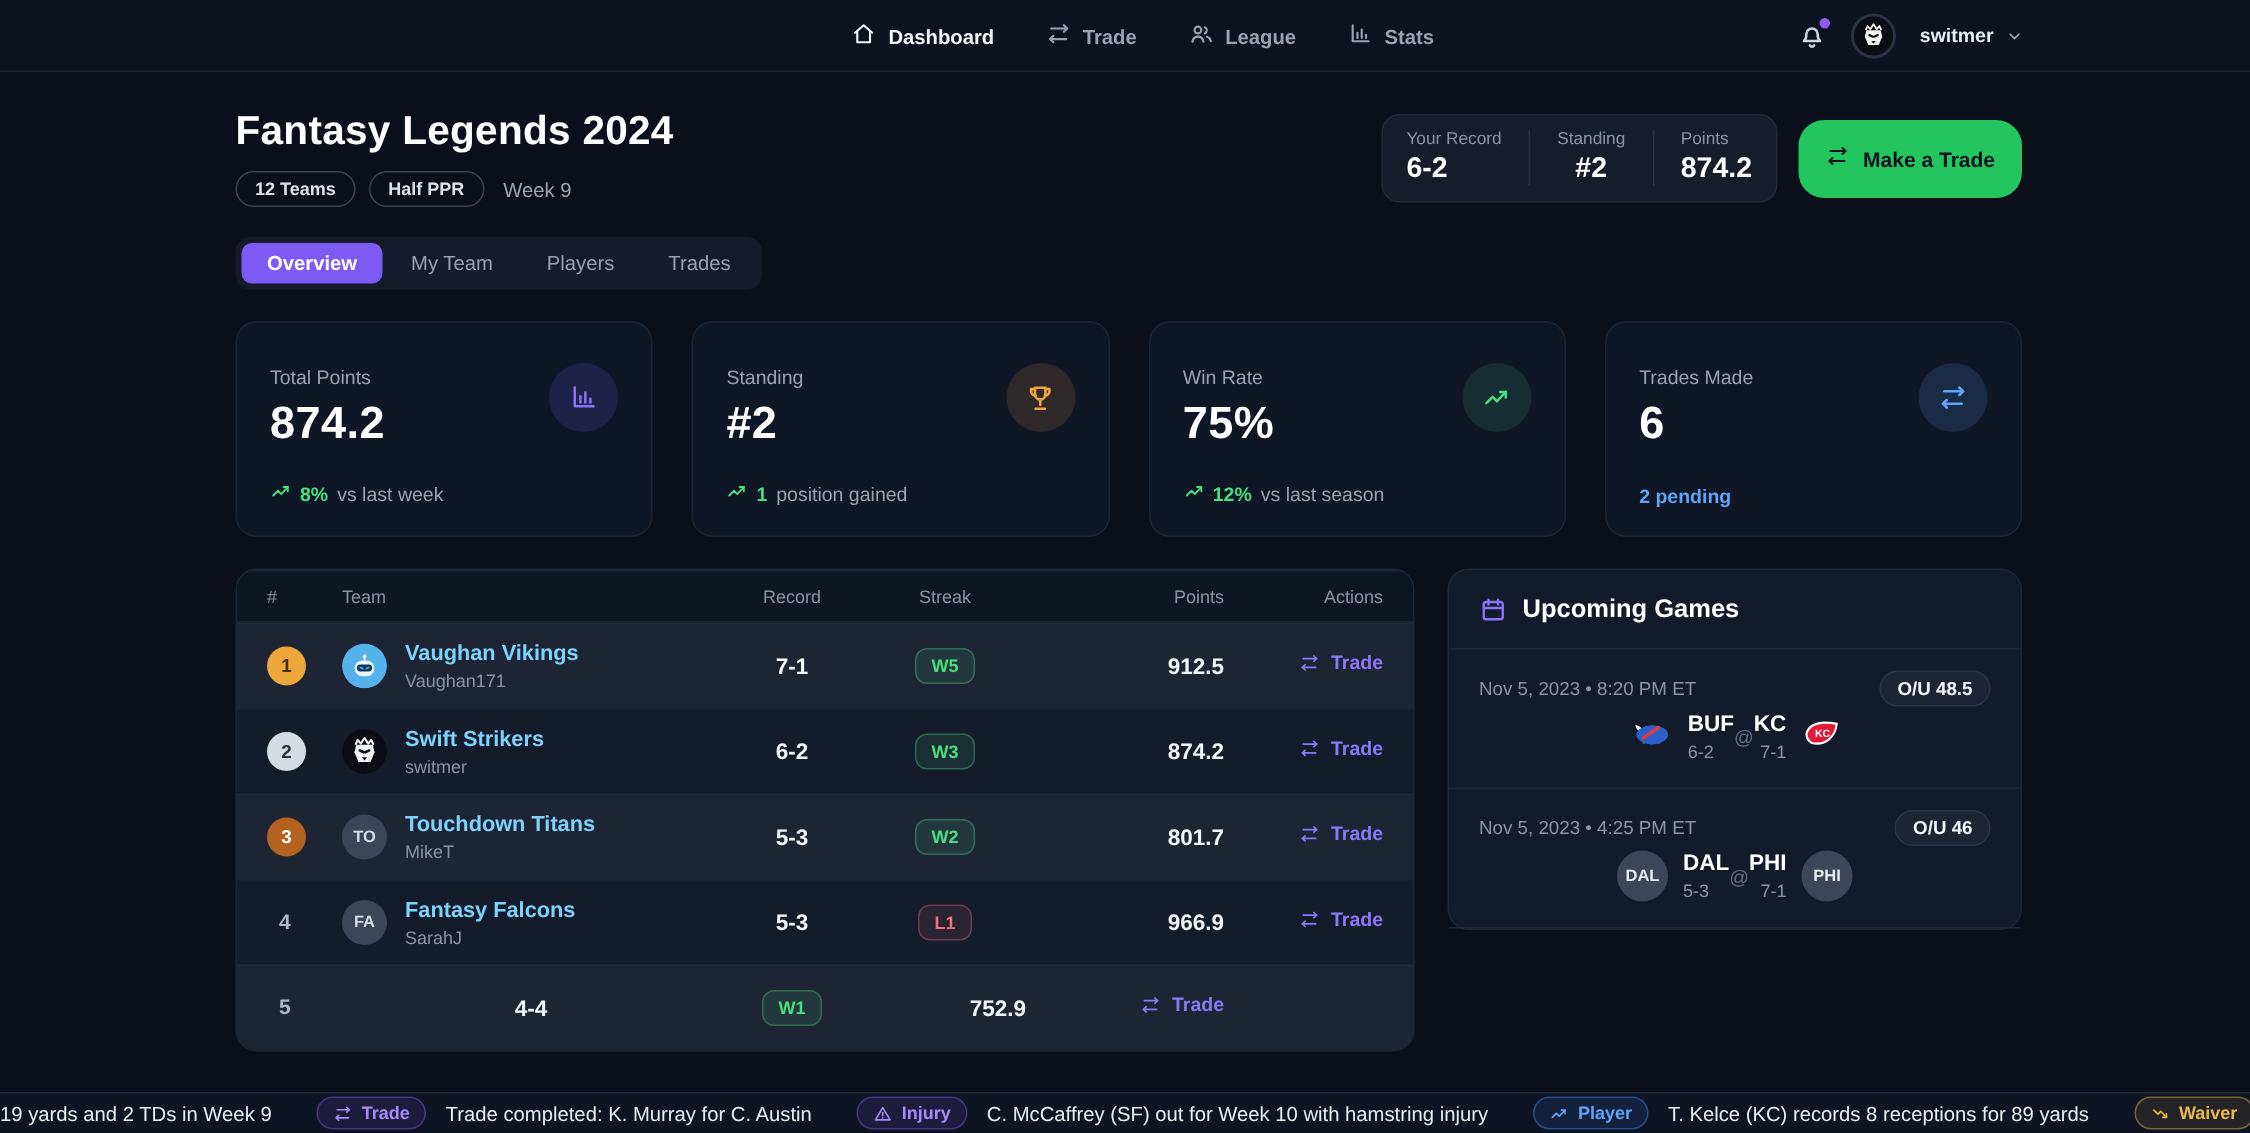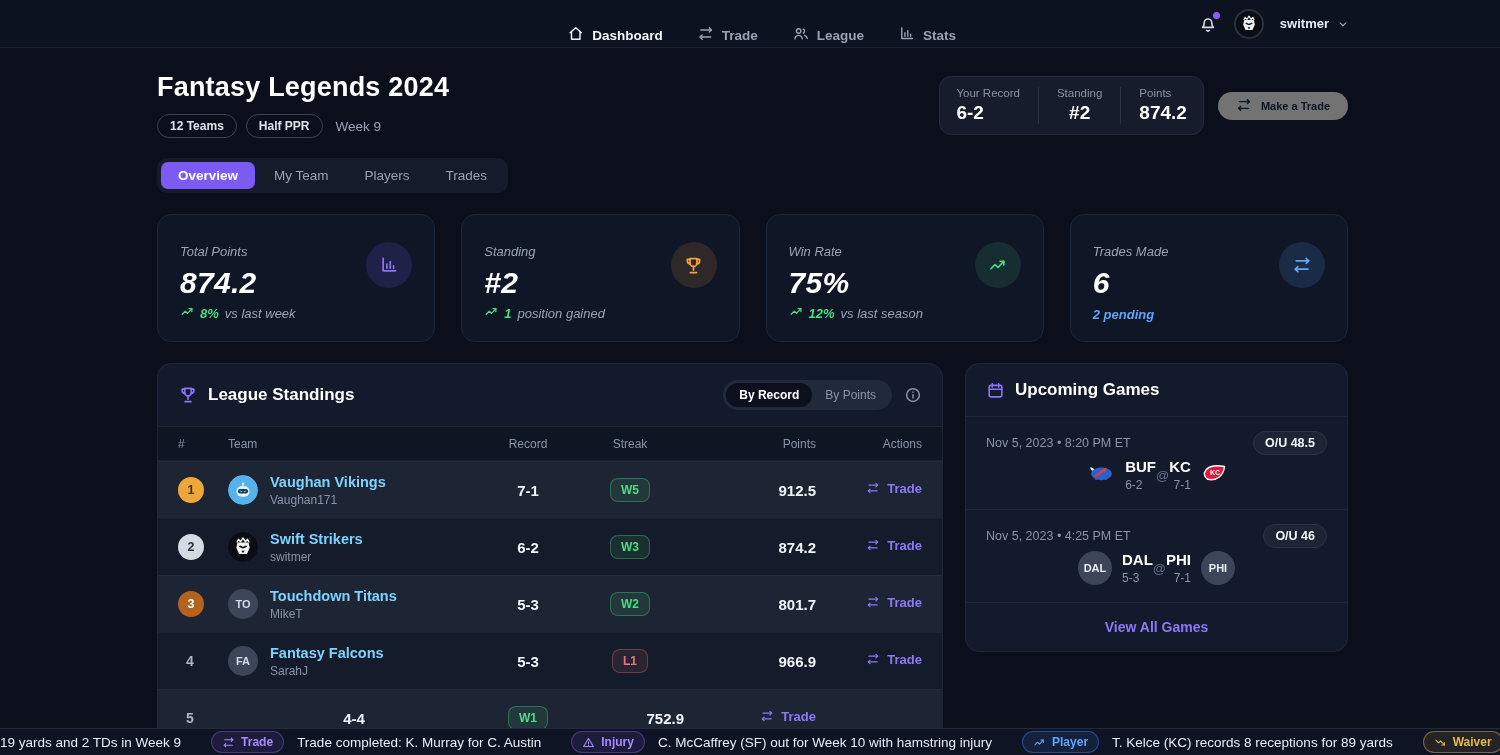--- a/index.html
+++ b/index.html
@@ -17,21 +17,21 @@
     height:48px; background:#0c1220; border-bottom:1px solid #1a2232;
     display:flex; align-items:center; padding:0 150px 0 157px; position:relative;
   }
   .brand { display:flex; align-items:center; gap:11px; }
   .brand-logo {
     width:32px; height:32px; border-radius:10px;
     background:linear-gradient(135deg,#9168f7,#6d45ec);
     display:flex; align-items:center; justify-content:center; color:#fff;
   }
   .brand-title { font-size:17px; font-weight:800; color:#fff; letter-spacing:.2px; }
-  .nav-center { position:absolute; left:50%; top:11px; height:48px; transform:translateX(-47%);
+  .nav-center { position:absolute; left:50%; top:0; height:48px; transform:translateX(-47%);
     display:flex; align-items:center; gap:34px; }
   .nav-item { display:flex; align-items:center; gap:8px; font-size:13.5px; font-weight:600;
     color:#99a2b5; cursor:pointer; }
   .nav-item.active { color:#f2f5fa; }
   .nav-right { margin-left:auto; display:flex; align-items:center; gap:16px; }
   .bell-wrap { position:relative; color:#cfd6e4; display:flex; cursor:pointer; }
   .bell-dot { position:absolute; top:-2px; right:-2px; width:7px; height:7px; border-radius:50%;
     background:#8b5cf6; }
   .avatar-sm { width:30px; height:30px; border-radius:50%; overflow:hidden; border:2px solid #2a3142; cursor:pointer; }
   .user-wrap { display:flex; align-items:center; gap:7px; cursor:pointer; }
@@ -48,33 +48,33 @@
   .week-label { font-size:13.5px; color:#9aa3b5; margin-left:4px; }
   .header-right { display:flex; align-items:center; gap:14px; margin-top:4px; }
   .record-card { background:#161c2b; border:1px solid #232c3e; border-radius:12px;
     display:flex; align-items:center; padding:10px 16px; }
   .record-cell { padding:0 18px; }
   .record-cell:first-child { padding-left:0; }
   .record-cell:last-child { padding-right:0; }
   .record-cell + .record-cell { border-left:1px solid #2a3245; }
   .record-label { font-size:11.5px; color:#8a93a8; }
   .record-value { font-size:19px; font-weight:800; color:#fff; margin-top:3px; }
-  .trade-btn { height:28px; padding:0 18px; border:none; border-radius:17px; background:#737373;
-    color:#0c1422; font-size:11px; font-weight:800; display:flex; align-items:center; gap:9px;
+  .trade-btn { height:52px; padding:0 18px; border:none; border-radius:17px; background:#22c55e;
+    color:#0c1422; font-size:14px; font-weight:800; display:flex; align-items:center; gap:9px;
     cursor:pointer; font-family:"Liberation Sans",sans-serif; }
 
   
   .tabs { margin-top:20px; display:inline-flex; background:#151b2a; border-radius:10px; padding:4px; gap:2px; }
   .tab { padding:6px 17px; border-radius:7px; font-size:13.5px; color:#98a1b3; cursor:pointer; }
   .tab.active { background:#7c5bf5; color:#fff; font-weight:700; }
 
   
   .stats-grid { margin-top:21px; display:grid; grid-template-columns:repeat(4,1fr); gap:26px; }
   .stat-card { position:relative; background:#0f1626; border:1px solid #1d2637; border-radius:14px;
-    height:128px; padding:29px 22px 20px;font-style:italic; }
+    height:144px; padding:29px 22px 20px; }
   .stat-label { font-size:13px; color:#9aa3b5; }
   .stat-value { font-size:30px; font-weight:800; color:#fff; margin-top:7px; letter-spacing:.3px; }
   .stat-bottom { position:absolute; left:22px; bottom:19px; display:flex; align-items:center; gap:6px;
     font-size:13px; }
   .trend-green { color:#4ade80; font-weight:700; display:flex; align-items:center; gap:5px; }
   .trend-suffix { color:#9aa3b5; }
   .stat-sub-blue { color:#60a5fa; font-weight:600; }
   .stat-ic { position:absolute; top:27px; right:22px; width:46px; height:46px; border-radius:50%;
     display:flex; align-items:center; justify-content:center; }
   .ic-purple { background:rgba(124,91,245,.16); color:#8b74f9; }
@@ -400,41 +400,20 @@
             <use href="#i-swap"></use>
           </svg>
         </div>
     </div>
   </div>
 
   
   <div class="content-row">
 
     <section class="standings">
-      <div class="panel-head">
-        <div class="panel-title">
-          <span class="t-ic">
-              <svg class="ic" width="20" height="20">
-                <use href="#i-trophy"></use>
-              </svg>
-            </span>
-          <span>League Standings</span>
-        </div>
-        <div class="head-controls">
-          <div class="toggle">
-            <div class="toggle-opt active">By Record</div>
-            <div class="toggle-opt">By Points</div>
-          </div>
-          <span class="info-ic">
-              <svg class="ic" width="18" height="18">
-                <use href="#i-info"></use>
-              </svg>
-            </span>
-        </div>
-      </div>
 
       <div class="tgrid thead">
         <div>#</div>
         <div>Team</div>
         <div class="col-c">Record</div>
         <div class="col-c">Streak</div>
         <div class="col-r">Points</div>
         <div class="col-r">Actions</div>
       </div>
 
@@ -602,21 +581,20 @@
           <div class="team-side">
             <span class="tr-right">
                 <div class="team-abbr">PHI</div>
             <div class="team-rec">7-1</div>
               </span>
             <span class="circ-abbr">PHI</span>
           </div>
         </div>
       </div>
 
-      <div class="view-all">View All Games</div>
     </aside>
   </div>
 </div>
 
 <footer class="ticker">
   <div class="tick-item">
     <span>19 yards and 2 TDs in Week 9</span>
   </div>
   <div class="tick-item">
     <span class="tick-badge tb-trade">

